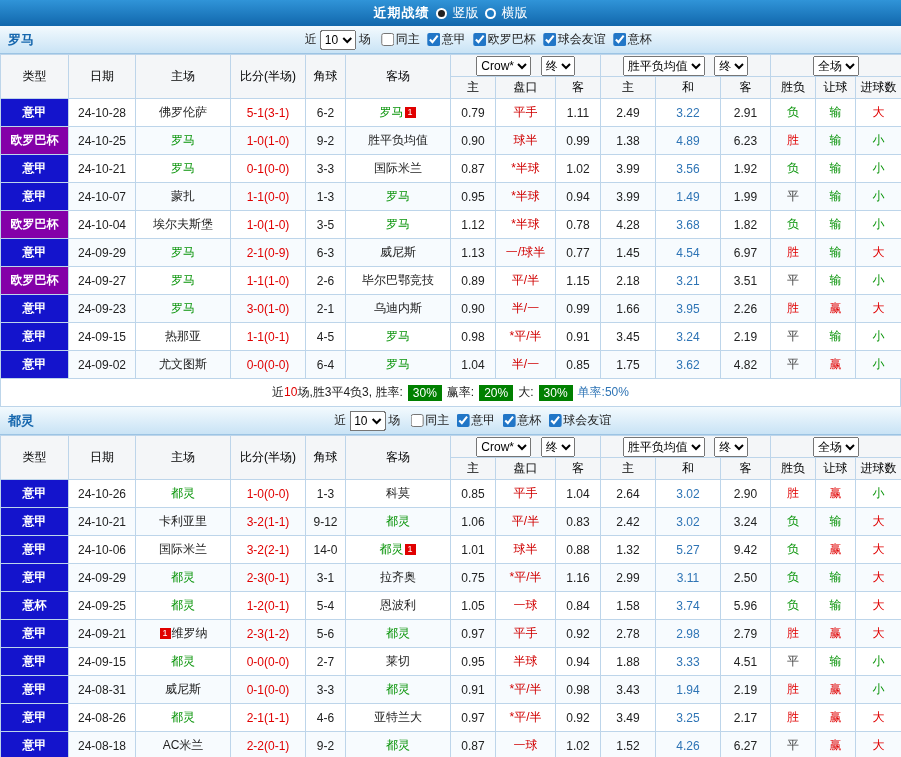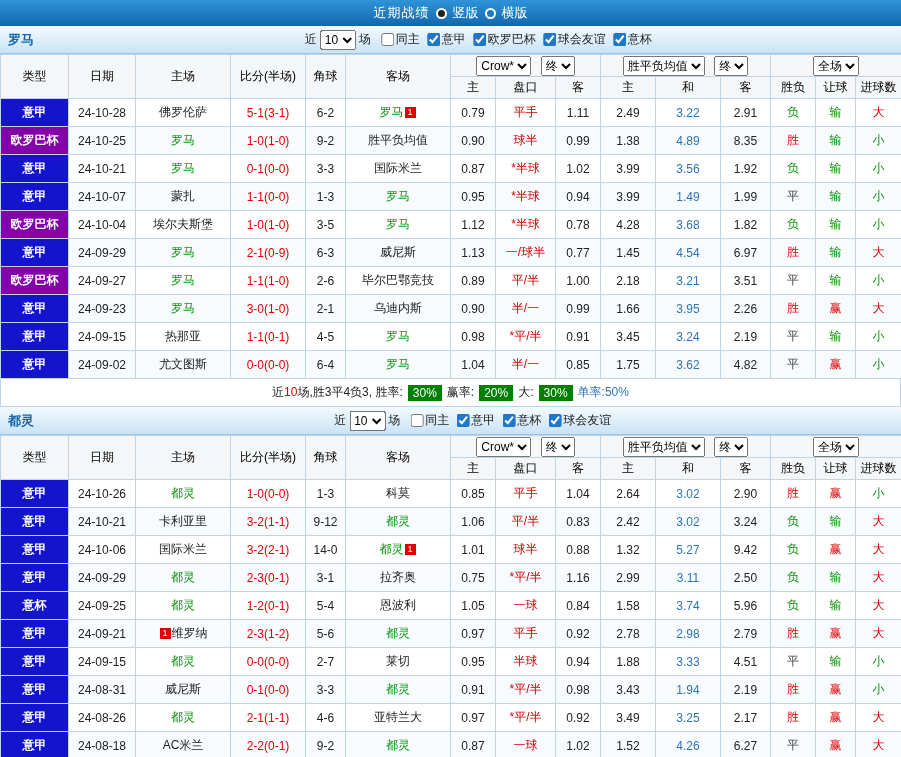--- a/index.html
+++ b/index.html
@@ -5,21 +5,21 @@
   * { box-sizing: border-box; }
   html,body { margin:0; padding:0; }
   body {
     width:901px; background:#fff; color:#222;
     font-family:"Liberation Sans", sans-serif; font-size:12px;
   }
   .topbar {
     height:26px; background:linear-gradient(180deg,#3094d8,#1167ac);
     color:#fff; display:flex; align-items:center; justify-content:center; gap:6px; font-size:13px;
   }
-  .topbar .title { font-weight:normal; letter-spacing:1px; }
+  .topbar .title { font-weight:bold; letter-spacing:1px; }
   .radio { width:11px; height:11px; border-radius:50%; background:#fff; display:inline-block; position:relative; }
   .radio::after { content:""; position:absolute; left:2px; top:2px; width:7px; height:7px; border-radius:50%; background:#1d7ac2; }
   .radio.on::after { background:#222; }
 
   .team-bar {
     height:28px; background:linear-gradient(180deg,#f3fafe,#c9e3f5);
     border-bottom:1px solid #9cc4e4; display:flex; align-items:center; position:relative;
   }
   .team-name { color:#1566ad; font-weight:bold; font-size:13px; padding-left:8px; }
   .filters { position:absolute; left:50%; transform:translateX(-42%); display:flex; align-items:center; gap:3px; white-space:nowrap; }
@@ -168,21 +168,21 @@
         <td>24-10-25</td>
         <td><span class="team-sub">罗马</span></td>
         <td class="score">1-0(1-0)</td>
         <td>9-2</td>
         <td><span>胜平负均值</span></td>
         <td>0.90</td>
         <td class="handicap">球半</td>
         <td>0.99</td>
         <td>1.38</td>
         <td class="draw-odd">4.89</td>
-        <td>8.35</td>
+        <td>6.23</td>
         <td class="r-red">胜</td>
         <td class="r-green">输</td>
         <td class="r-green">小</td>
       </tr>
       <tr>
         <td class="lg-blue">意甲</td>
         <td>24-10-21</td>
         <td><span class="team-sub">罗马</span></td>
         <td class="score">0-1(0-0)</td>
         <td>3-3</td>
@@ -250,21 +250,21 @@
       </tr>
       <tr>
         <td class="lg-purple">欧罗巴杯</td>
         <td>24-09-27</td>
         <td><span class="team-sub">罗马</span></td>
         <td class="score">1-1(1-0)</td>
         <td>2-6</td>
         <td><span>毕尔巴鄂竞技</span></td>
         <td>0.89</td>
         <td class="handicap">平/半</td>
-        <td>1.00</td>
+        <td>1.15</td>
         <td>2.18</td>
         <td class="draw-odd">3.21</td>
         <td>3.51</td>
         <td class="r-dark">平</td>
         <td class="r-green">输</td>
         <td class="r-green">小</td>
       </tr>
       <tr>
         <td class="lg-blue">意甲</td>
         <td>24-09-23</td>

